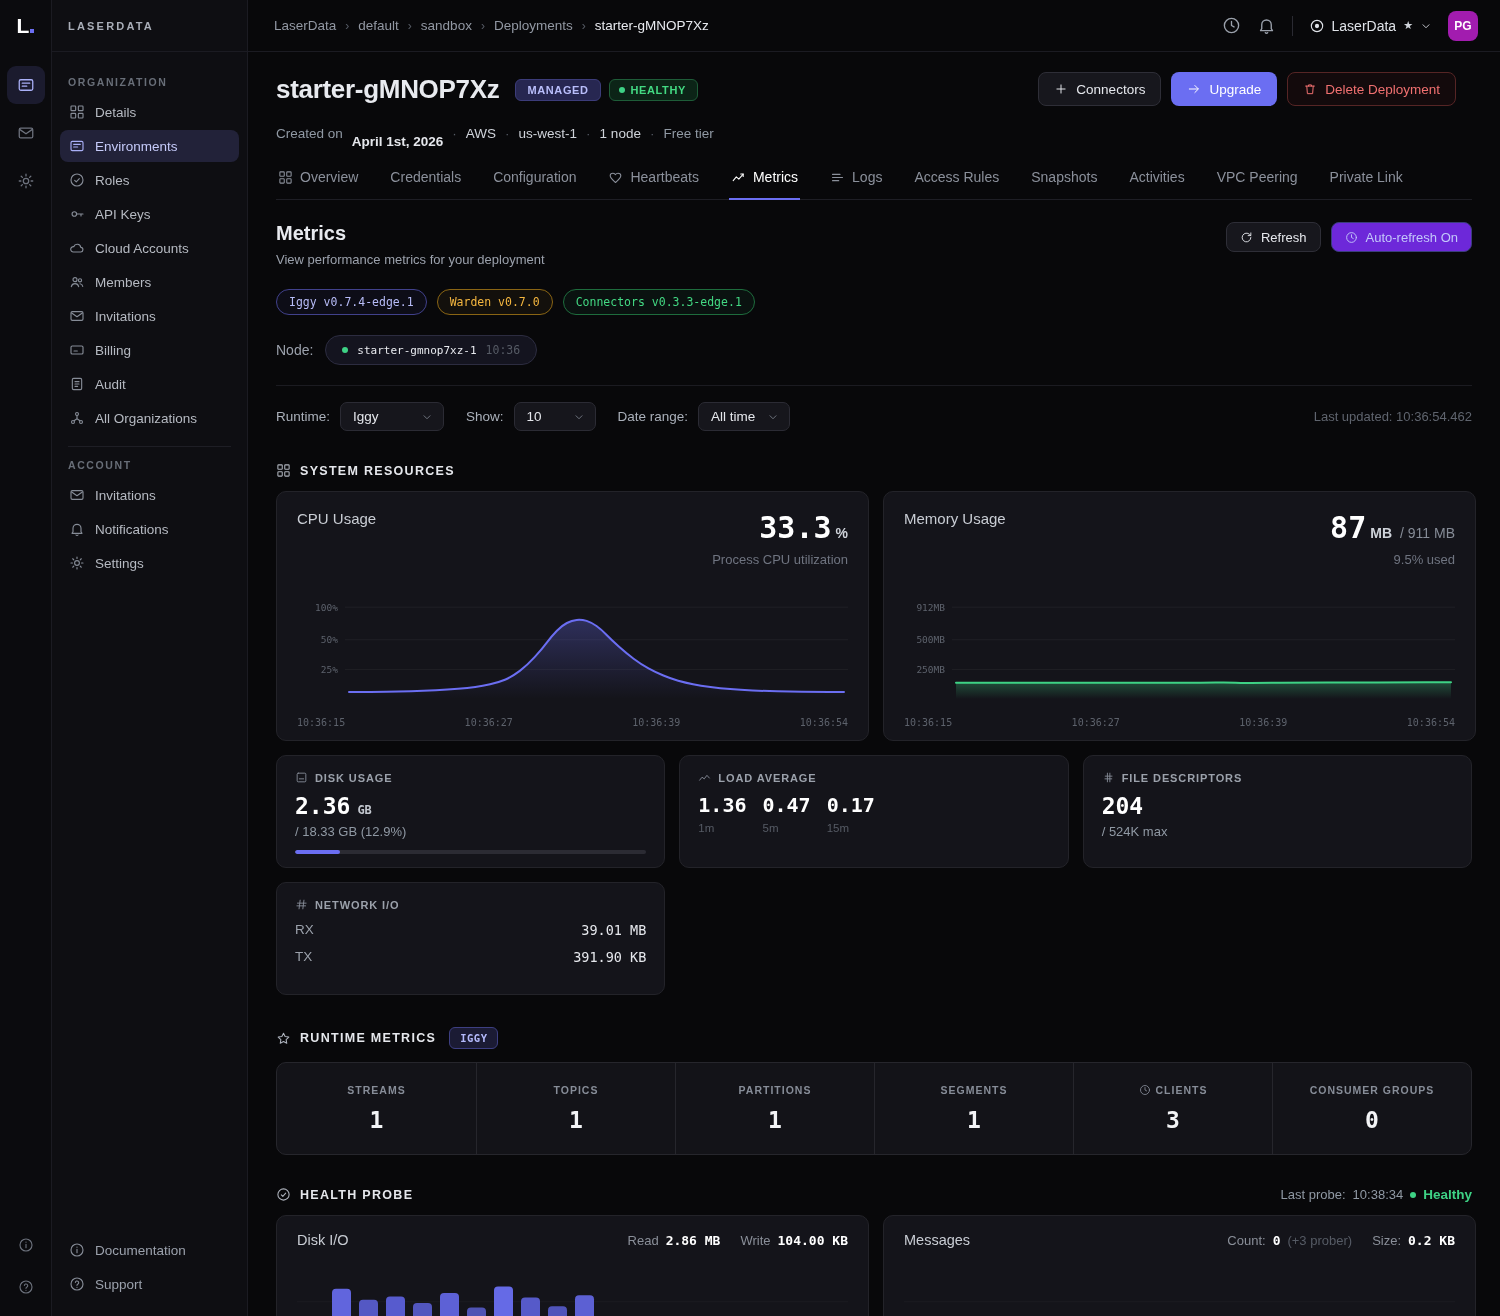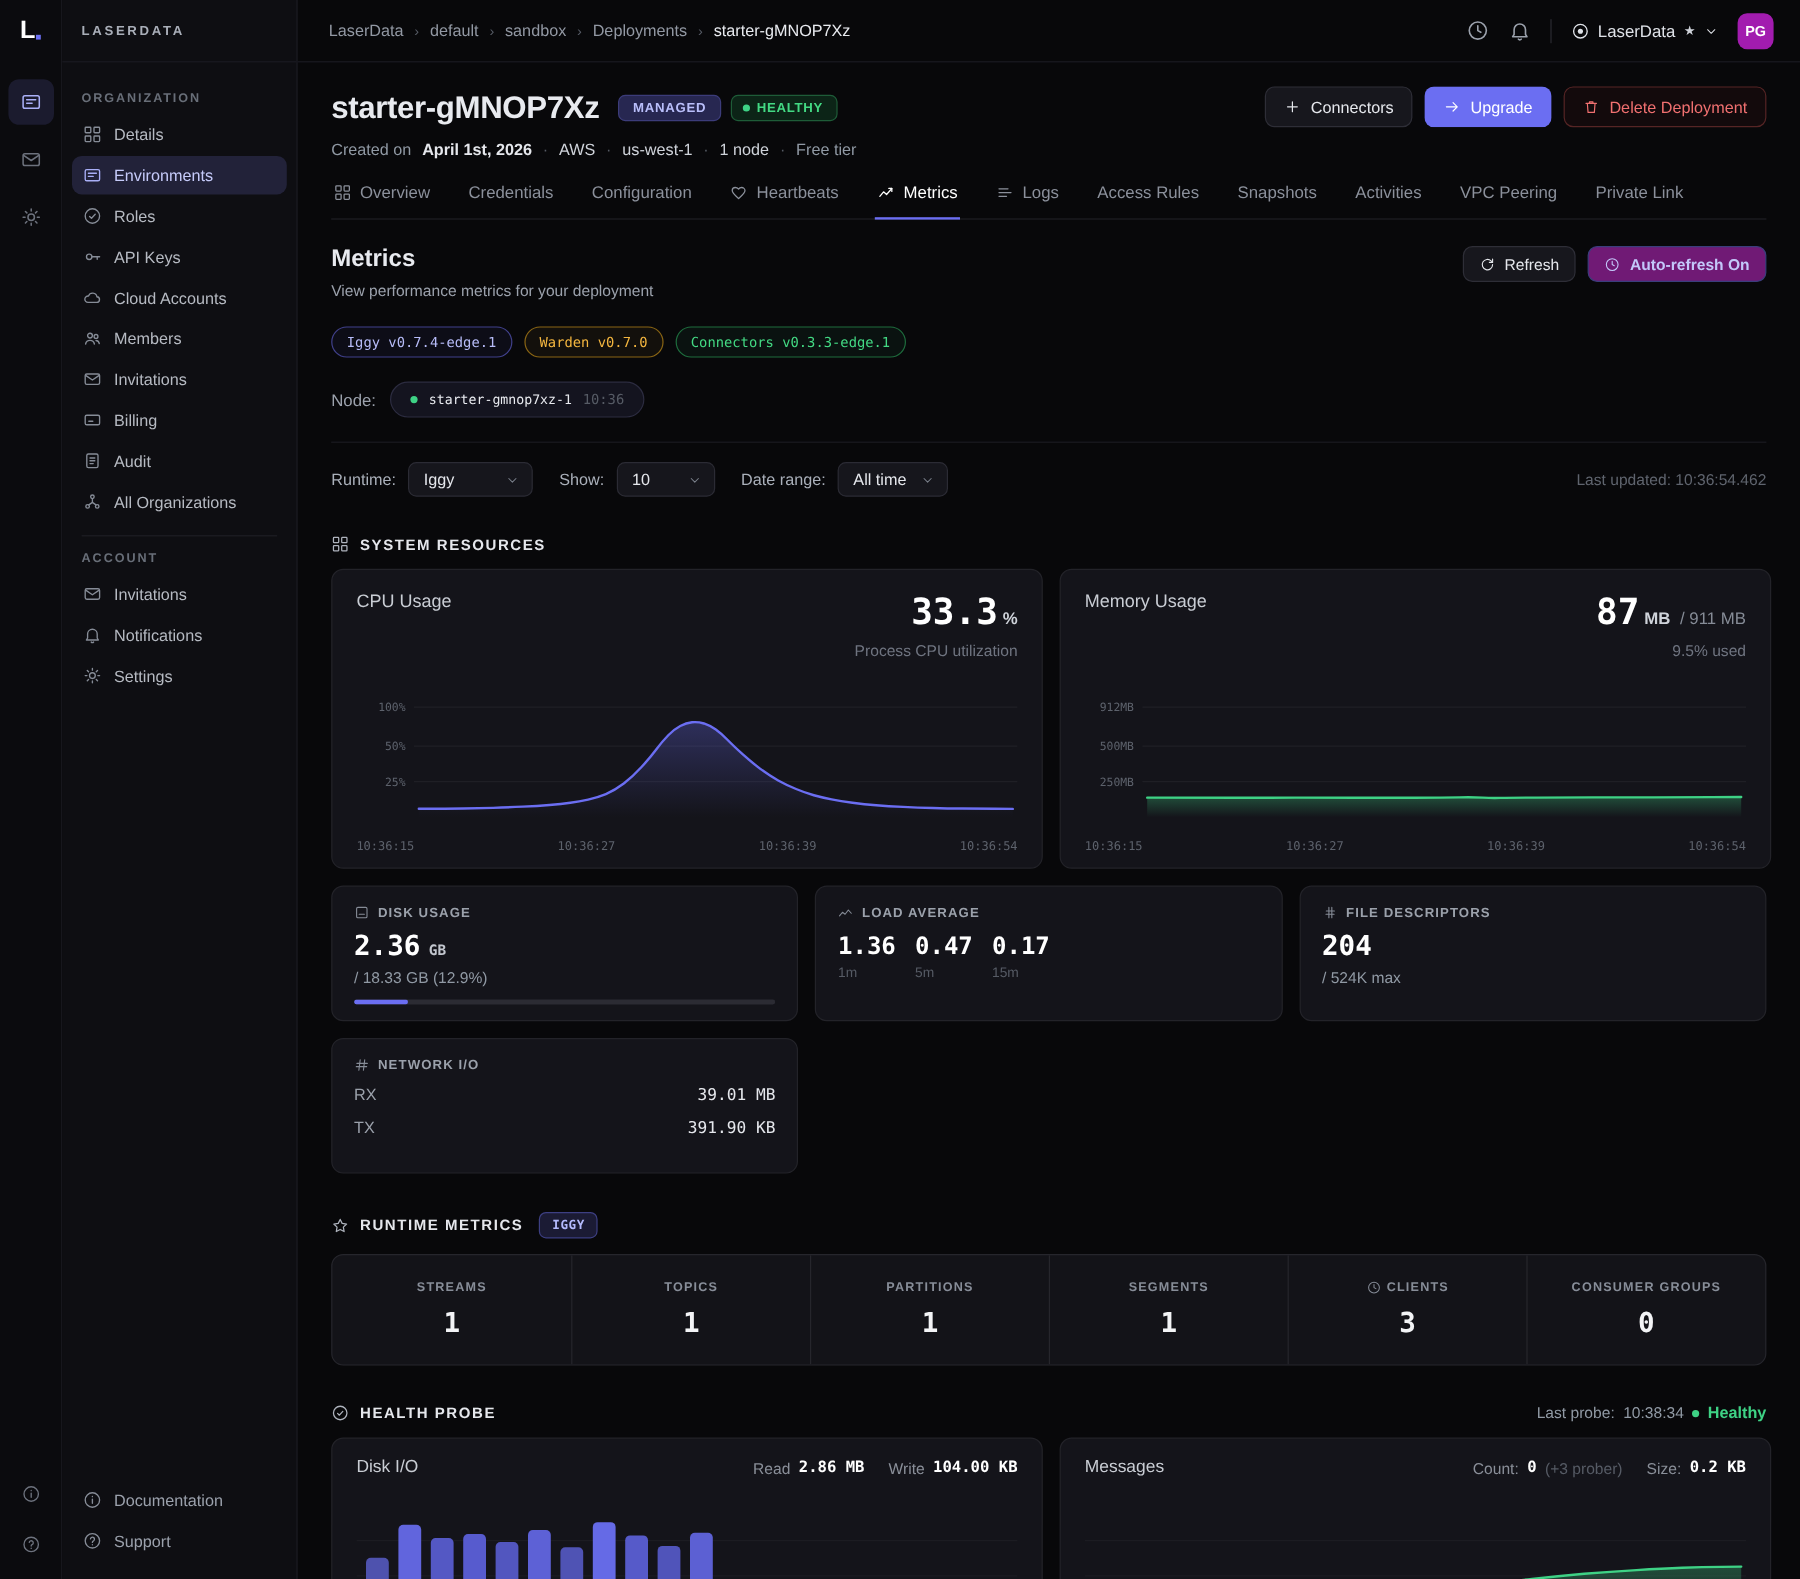--- a/index.html
+++ b/index.html
@@ -45,42 +45,42 @@
   .org-chip .star { font-size:11px; color:#cfd3da; }
   .avatar { width:30px; height:30px; border-radius:8px; background:#a21caf; color:#fff; font-size:12px; font-weight:bold; display:flex; align-items:center; justify-content:center; cursor:pointer; }
 
   
   .page-head { padding:22px 28px 0; flex-shrink:0; }
   .title-row { display:flex; align-items:center; position:relative; }
   h1 { font-size:26px; font-weight:bold; letter-spacing:-0.3px; }
   .badge-managed { margin-left:16px; background:#272751; border:1px solid #3c3c7a; color:#b9befa; font-size:11px; font-weight:bold; letter-spacing:0.6px; padding:4px 11px; border-radius:6px; }
   .badge-healthy { margin-left:8px; background:#0c2417; border:1px solid #1e5c38; color:#43d983; font-size:11px; font-weight:bold; letter-spacing:0.6px; padding:4px 11px 4px 9px; border-radius:6px; display:inline-flex; align-items:center; gap:6px; }
   .dot { width:6px; height:6px; border-radius:50%; background:#3ed285; display:inline-block; }
-  .head-actions { position:absolute; right:0; top:-2px; display:flex; gap:10px; }
+  .head-actions { position:absolute; right:16px; top:-2px; display:flex; gap:10px; }
   .btn { display:inline-flex; align-items:center; gap:8px; height:34px; padding:0 15px; border-radius:8px; font-size:13.5px; font-family:inherit; cursor:pointer; border:1px solid transparent; }
   .btn-dark { background:#17171d; border-color:#2e2e37; color:#e5e7ec; }
   .btn-primary { background:#6b6ef2; color:#fff; }
   .btn-danger { background:rgba(239,68,68,0.05); border-color:#562525; color:#f07070; }
   .meta-row { margin-top:12px; font-size:13.5px; color:#9099a4; display:flex; align-items:center; gap:9px; }
-  .meta-row b { color:#e5e7ec; font-weight:bold; }
+  .meta-row b { color:#e5e7ec; font-weight:bold;margin-top:17px; }
   .meta-row span.lt { color:#cfd3da; }
   .meta-row i { font-style:normal; color:#565b65; }
   .tabs { margin-top:20px; display:flex; gap:28px; border-bottom:1px solid #1e1e25; }
   .tab { display:flex; align-items:center; gap:7px; font-size:14px; color:#8b909b; padding:0 2px 13px; cursor:pointer; border-bottom:2px solid transparent; margin-bottom:-1px; }
   .tab.active { color:#fff; border-bottom-color:#6b6ef2; }
   .tab .ic15 { color:inherit; }
 
   
   .content { padding:22px 28px 20px; flex:1; min-height:0; }
   .met-head { display:flex; align-items:flex-start; }
   .met-head h2 { font-size:20px; font-weight:bold; }
   .met-head p { font-size:13px; color:#9ba1ac; margin-top:7px; }
   .met-actions { margin-left:auto; display:flex; gap:10px; }
   .btn-sm { height:30px; padding:0 13px; font-size:13px; border-radius:8px; }
-  .btn-auto { background:#701a75; border-color:#3b3d7c; color:#c3c8fa;font-weight:bold; }
+  .btn-auto { background:#6d28d9; border-color:#3b3d7c; color:#c3c8fa; }
 
   .vbadges { margin-top:22px; display:flex; gap:10px; }
   .vbadge { font-family:"DejaVu Sans Mono","Liberation Mono",monospace; font-size:11.5px; padding:5px 12px; border-radius:999px; border:1px solid; }
   .vbadge.indigo { color:#b7bcf8; border-color:#41418c; background:rgba(107,110,242,0.06); }
   .vbadge.amber  { color:#f4b63f; border-color:#8a6514; background:rgba(244,182,63,0.05); }
   .vbadge.green  { color:#43d983; border-color:#1e6c3d; background:rgba(62,210,133,0.05); }
 
   .node-row { margin-top:20px; display:flex; align-items:center; gap:12px; }
   .node-label { font-size:14px; color:#9ba1ac; }
   .node-pill { display:flex; align-items:center; gap:9px; background:#14141f; border:1px solid #2c2c40; border-radius:999px; padding:7px 16px; cursor:pointer; }

